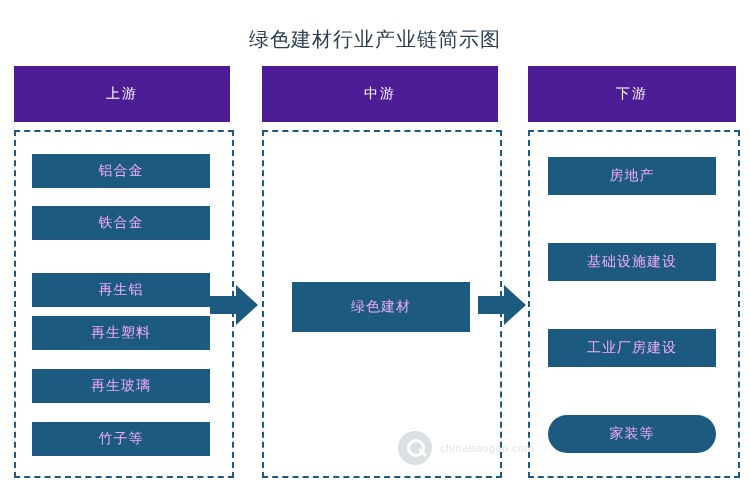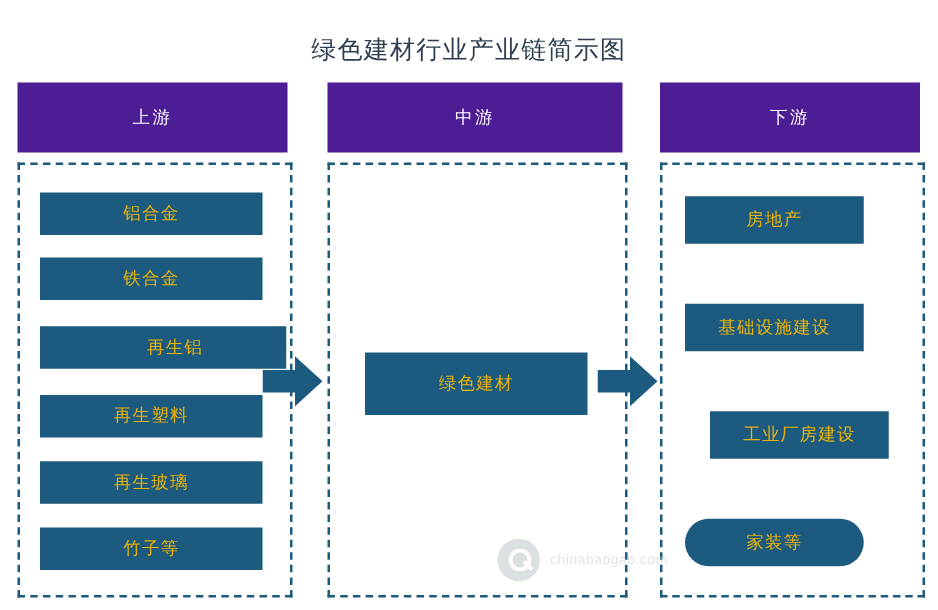--- a/index.html
+++ b/index.html
@@ -47,35 +47,35 @@
     background: #ffffff;
   }
   #box-up   { left: 14px;  top: 130px; width: 216px; height: 344px; }
   #box-mid  { left: 262px; top: 130px; width: 236px; height: 344px; }
   #box-down { left: 528px; top: 130px; width: 208px; height: 344px; }
 
   
   .chip {
     position: absolute;
     background: #1d5a7f;
-    color: #eab308;
+    color: #f0abfc;
     display: flex;
     align-items: center;
     justify-content: center;
     font-size: 14px;
     letter-spacing: 1px;
   }
   .chip-up {
     left: 32px;
     width: 178px;
     height: 34px;
   }
   .chip-down {
     left: 548px;
-    width: 143px;
+    width: 168px;
     height: 38px;
   }
   #chip-mid {
     left: 292px;
     top: 282px;
     width: 178px;
     height: 50px;
   }
 
   
@@ -154,30 +154,30 @@
 <div class="col-header" id="hdr-up">上游</div>
 <div class="col-header" id="hdr-mid">中游</div>
 <div class="col-header" id="hdr-down">下游</div>
 
 <div class="dashed-box" id="box-up"></div>
 <div class="dashed-box" id="box-mid"></div>
 <div class="dashed-box" id="box-down"></div>
 
 <div class="chip chip-up" style="top:154px;">铝合金</div>
 <div class="chip chip-up" style="top:206px;">铁合金</div>
-<div class="chip chip-up" style="top:261px;padding-left:19px;">再生铝</div>
+<div class="chip chip-up" style="top:273px;">再生铝</div>
 <div class="chip chip-up" style="top:316px;">再生塑料</div>
 <div class="chip chip-up" style="top:369px;">再生玻璃</div>
 <div class="chip chip-up" style="top:422px;">竹子等</div>
 
 <div class="chip" id="chip-mid">绿色建材</div>
 
 <div class="chip chip-down" style="top:157px;">房地产</div>
 <div class="chip chip-down" style="top:243px;">基础设施建设</div>
-<div class="chip chip-down" style="top:329px;margin-left:20px;">工业厂房建设</div>
+<div class="chip chip-down" style="top:329px;">工业厂房建设</div>
 <div class="chip chip-down" style="top:415px;border-radius:19px;">家装等</div>
 
 <svg class="arrow" id="arrow-left" viewBox="0 0 48 44">
   <polygon points="0,13 26,13 26,2 48,22 26,42 26,31 0,31" fill="#1d5a7f"></polygon>
 </svg>
 <svg class="arrow" id="arrow-right" viewBox="0 0 48 44">
   <polygon points="0,13 26,13 26,2 48,22 26,42 26,31 0,31" fill="#1d5a7f"></polygon>
 </svg>
 
 <div class="watermark">

